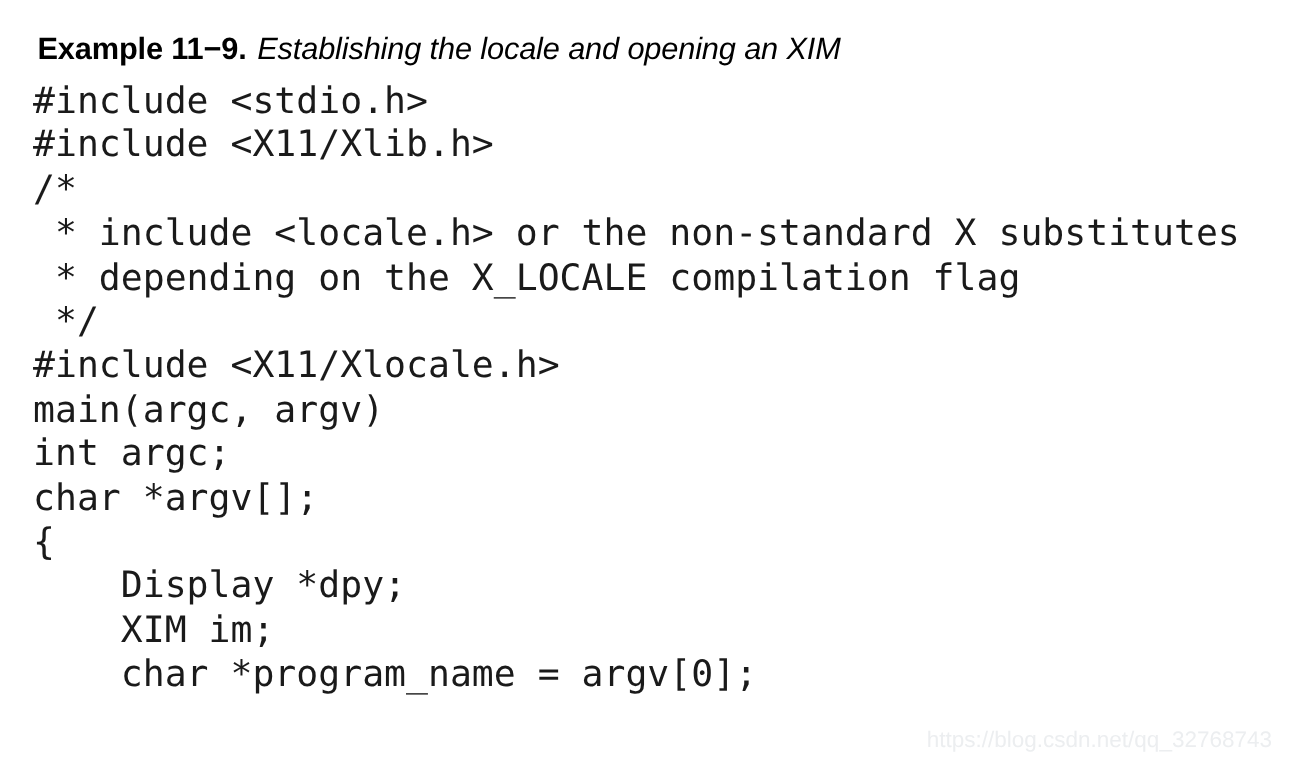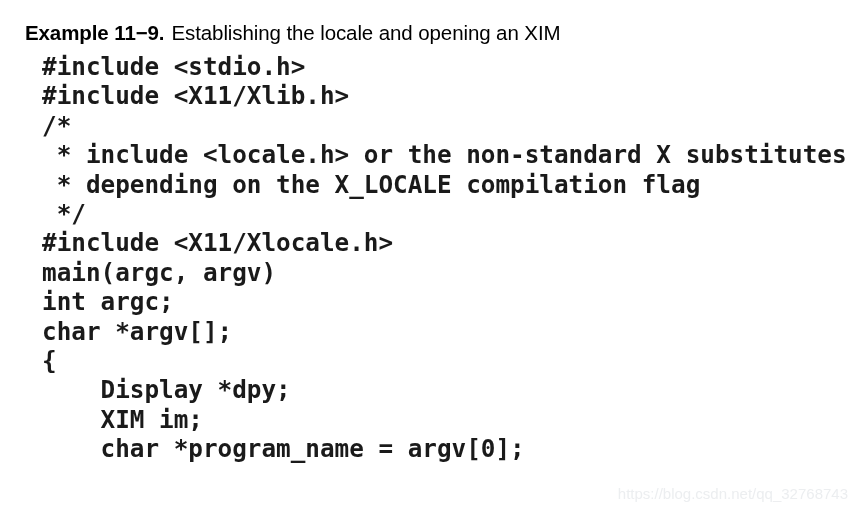--- a/index.html
+++ b/index.html
@@ -37,37 +37,37 @@
   }
   .caption-label {
     font-weight: bold;
   }
   .caption-gap {
     display: inline-block;
     width: 7px;
   }
   .caption-text {
     font-weight: normal;
+    font-style: italic;
   }
 
   
   .code-listing {
     position: absolute;
-    left: 42px;
+    left: 22px;
     top: 52px;
     margin: 0;
     padding: 0;
     font-family: "Liberation Mono", "DejaVu Sans Mono", monospace;
     font-size: 24.3px;
     line-height: 29.4px;
     color: #1a1a1a;
     white-space: pre;
     letter-spacing: 0px;
     tab-size: 4;
-    font-weight: bold;
   }
   .code-line {
     display: block;
     height: 29.4px;
     white-space: pre;
   }
 
   
   .watermark {
     position: absolute;

